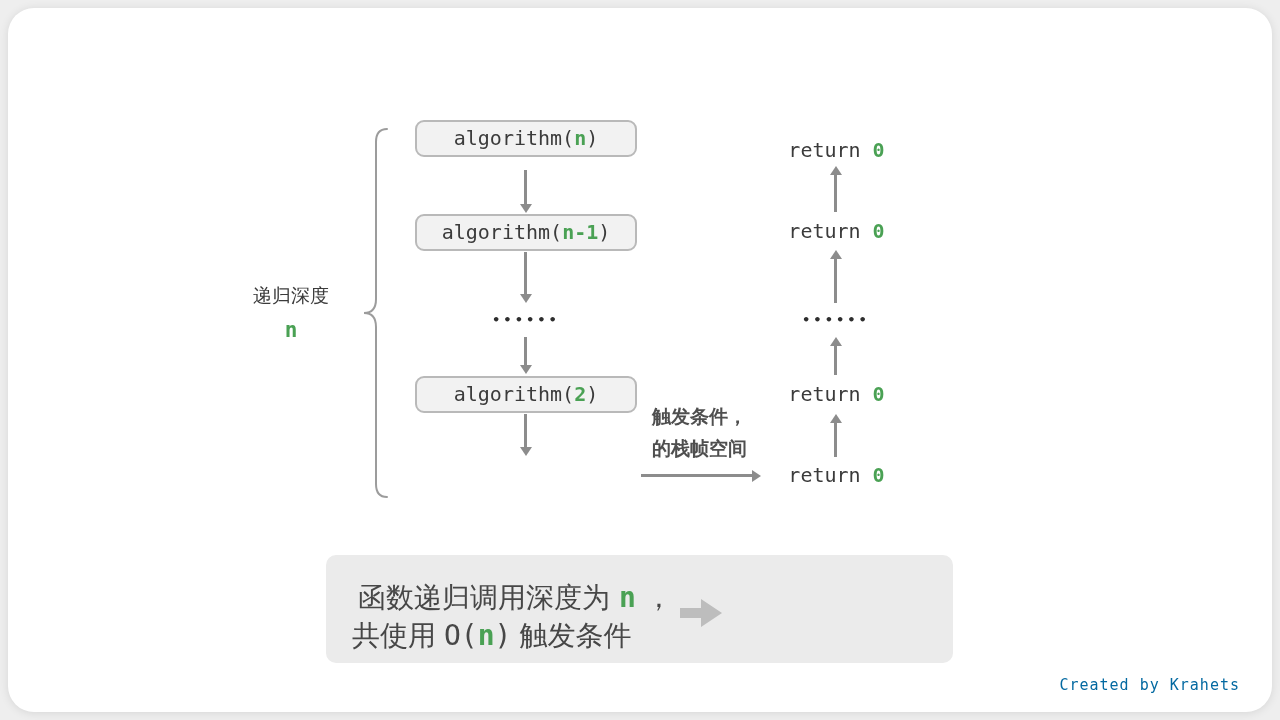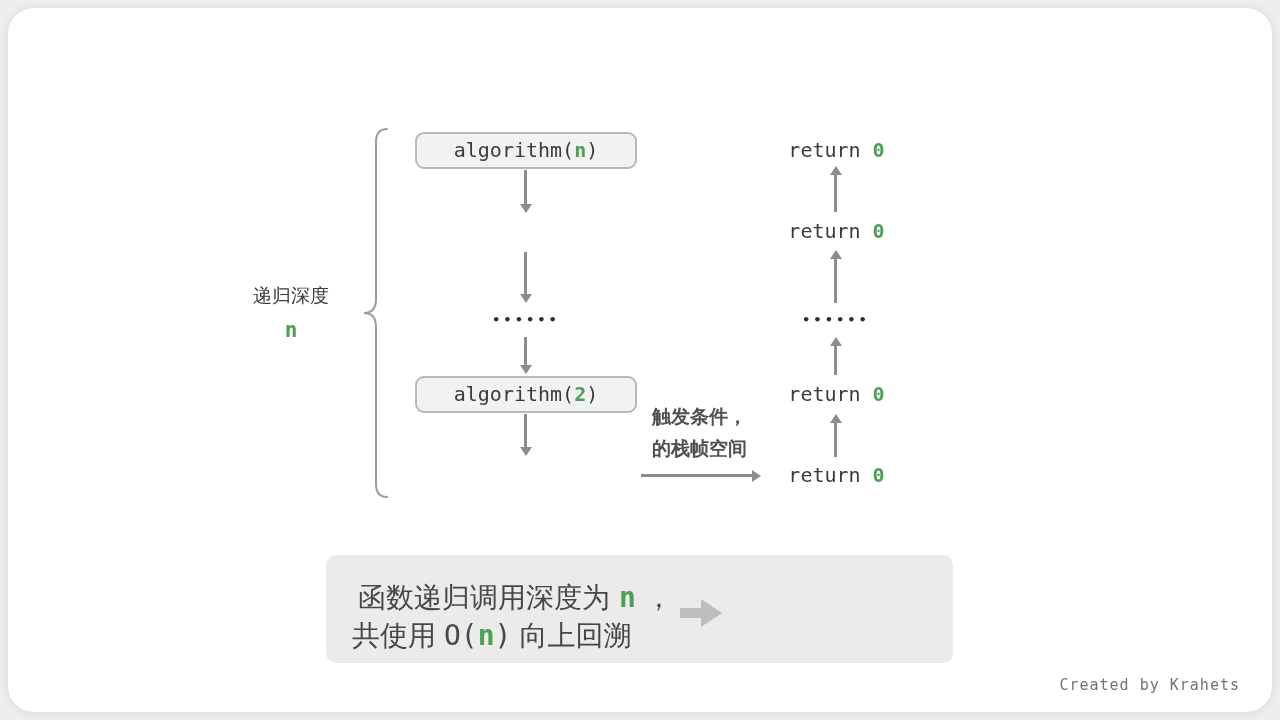--- a/index.html
+++ b/index.html
@@ -33,37 +33,38 @@
   .sumbox{position:absolute;left:326px;top:555px;width:627px;height:108px;background:#ebebeb;border-radius:10px;}
   .sline{position:absolute;font-size:28px;color:#474747;text-align:center;}
   .var-gap{margin:0 9px;}
   .o-gap-l{margin-left:8px;}
   .o-gap-r{margin-right:8px;}
   .sr-title{position:absolute;font-weight:bold;font-size:21px;color:#2f2f2f;text-align:center;}
   .sr-result{position:absolute;font-weight:bold;font-size:21px;color:#1584dd;text-align:center;}
   .sr-result .m{margin-left:10px;}
   .kw-gap{margin-right:12px;margin-top:44px;}
   .footer{position:absolute;font-family:"DejaVu Sans Mono","Liberation Mono",monospace;
-          font-size:15px;color:#737373;text-align:right;letter-spacing:1px;}
+          font-size:15px;color:#0369a1;text-align:right;letter-spacing:1px;}
   svg{position:absolute;display:block;}
 </style>
 </head>
 <body>
 
 <div class="canvas">
   <div class="card"></div>
 
 
   <svg style="left:356px;top:127px" width="38" height="372" viewBox="0 0 38 372">
     <path d="M31,2 Q20,2 20,15 L20,172 Q20,186 8,186 Q20,186 20,200 L20,357 Q20,370 31,370" fill="none" stroke="#9c9c9c" stroke-width="2" stroke-linecap="round"></path>
   </svg>
   <div class="txt depth-label" style="left:221px;top:283px;width:140px">递归深度</div>
   <div class="txt depth-var m g" style="left:221px;top:318px;width:140px;text-align:center">n</div>
 
-  <div class="callbox" style="top:132px"><span class="m pre">algorithm(</span><span class="m g pre">n</span><span class="m pre">)</span></div>
+  <div class="callbox" style="top:120px"><span class="m pre">algorithm(</span><span class="m g pre">n</span><span class="m pre">)</span></div>
+  <div class="callbox" style="top:214px"><span class="m pre">algorithm(</span><span class="m g pre">n-1</span><span class="m pre">)</span></div>
   <div class="callbox" style="top:376px"><span class="m pre">algorithm(</span><span class="m g pre">2</span><span class="m pre">)</span></div>
 
   <div class="dots" style="left:466px;top:309px">••••••</div>
 
   <div class="varrow down" style="left:524px;top:170px;height:34px"></div>
   <div class="varrow down" style="left:524px;top:252px;height:42px"></div>
   <div class="varrow down" style="left:524px;top:337px;height:28px"></div>
   <div class="varrow down" style="left:524px;top:414px;height:33px"></div>
 
   <div class="ret" style="top:137px"><span class="m pre kw-gap">return</span><span class="m g pre">0</span></div>
@@ -77,21 +78,21 @@
   <div class="varrow up" style="left:834px;top:259px;height:44px"></div>
   <div class="varrow up" style="left:834px;top:346px;height:29px"></div>
   <div class="varrow up" style="left:834px;top:423px;height:34px"></div>
 
   <div class="harrow" style="left:641px;top:474px;width:111px"></div>
   <div class="txt cond" style="left:652px;top:404px">触发条件，</div>
   <div class="txt cond" style="left:652px;top:436px">的栈帧空间</div>
 
   <div class="sumbox"></div>
   <div class="sline" style="left:358px;top:579px"><span>函数递归调用深度为</span><span class="m g var-gap">n</span><span>，</span></div>
-  <div class="sline" style="left:352px;top:617px"><span>共使用</span><span class="m o-gap-l">O(</span><span class="m g">n</span><span class="m o-gap-r">)</span><span>向上回溯</span></div>
+  <div class="sline" style="left:352px;top:617px"><span>共使用</span><span class="m o-gap-l">O(</span><span class="m g">n</span><span class="m o-gap-r">)</span><span>触发条件</span></div>
 
   <svg style="left:680px;top:596px" width="42" height="34" viewBox="0 0 42 34">
     <path d="M0,12 H21 V3 L42,17 L21,31 V22 H0 Z" fill="#bdbdbd"></path>
   </svg>
 
 
   <div class="footer" style="left:996px;top:676px;width:244px">Created by Krahets</div>
 </div>
 
 </body></html>

